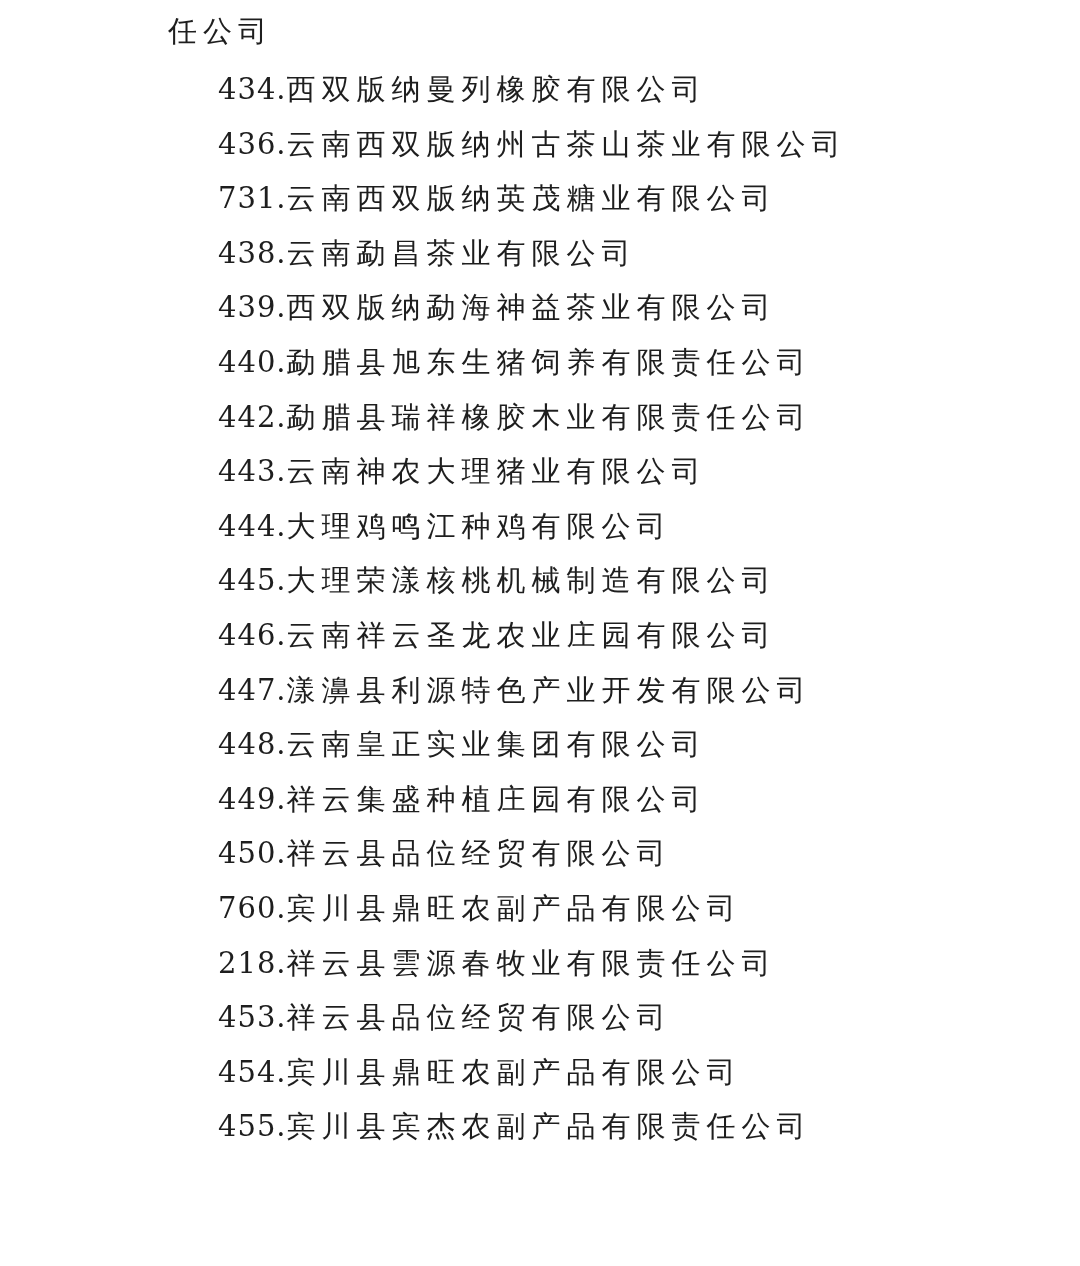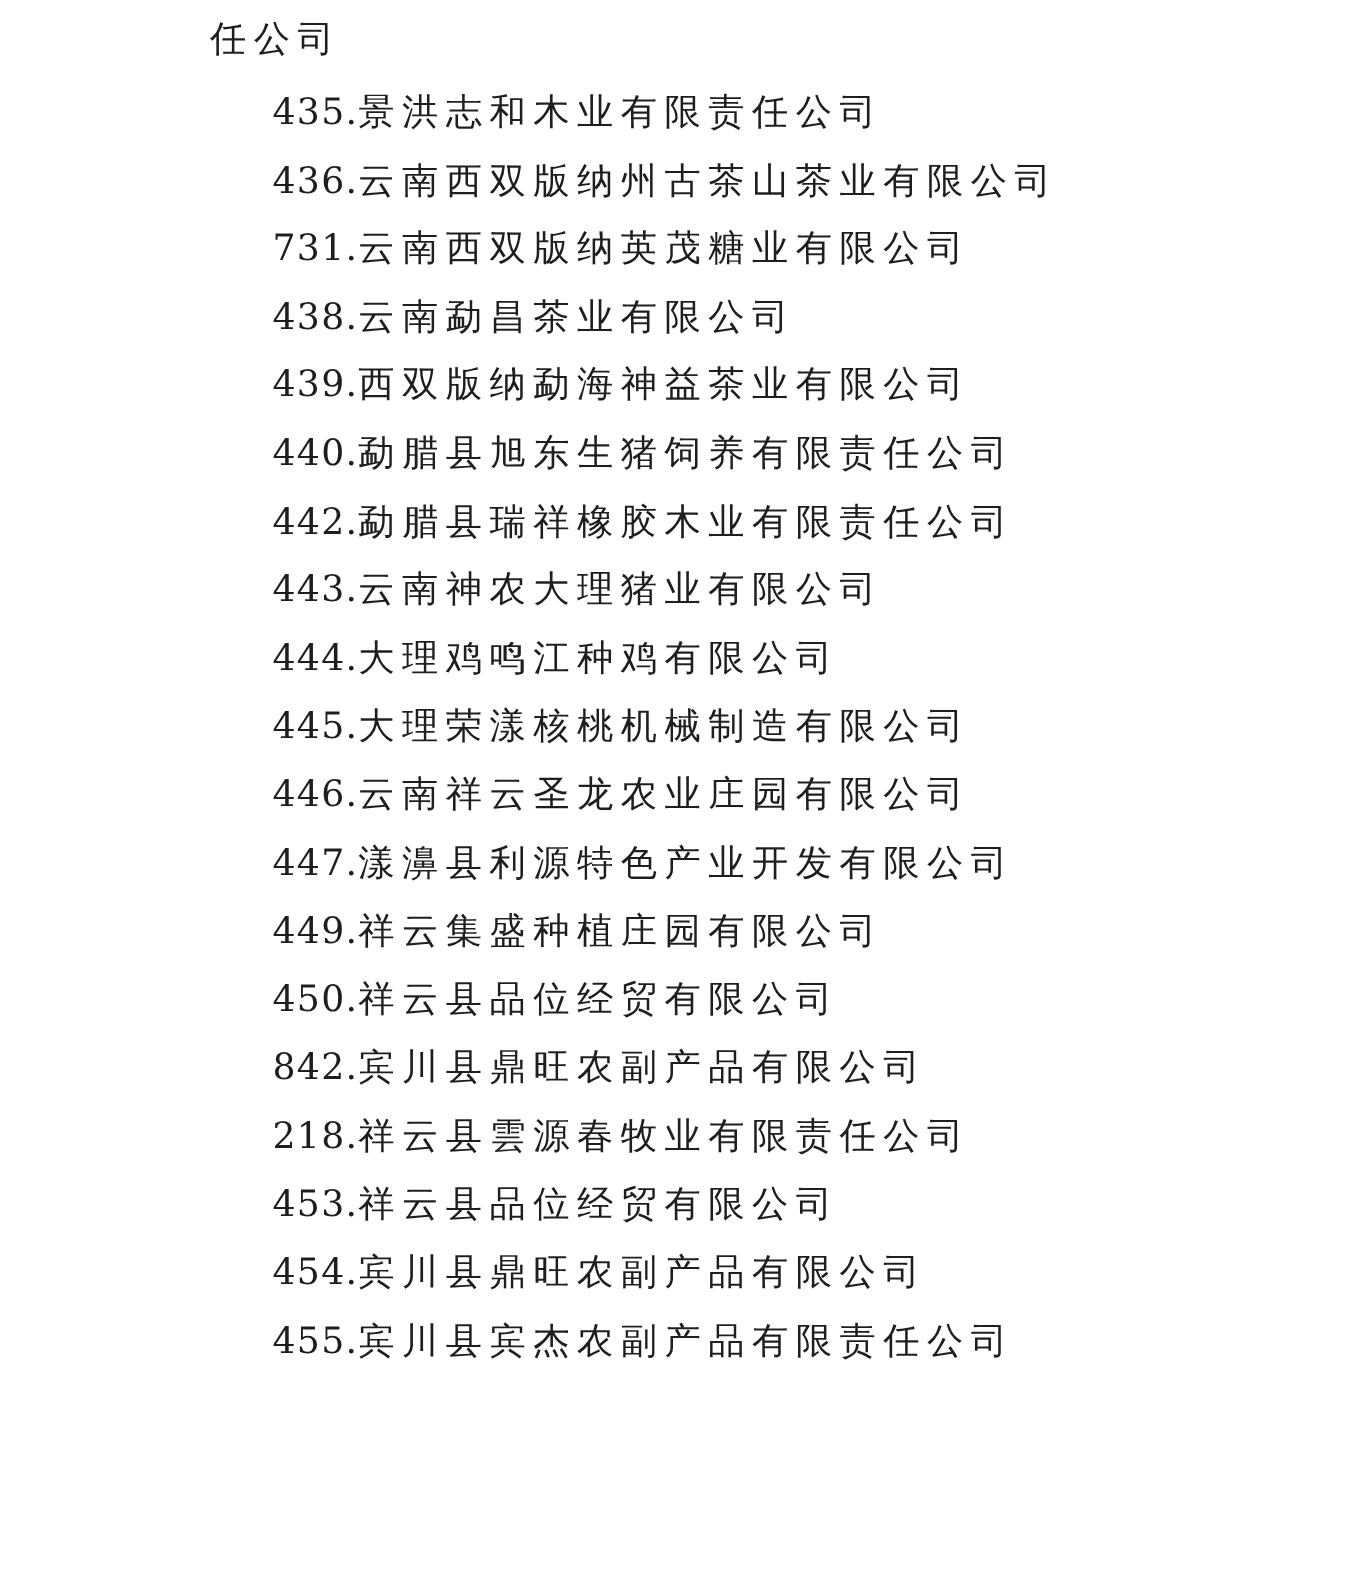--- a/index.html
+++ b/index.html
@@ -45,22 +45,22 @@
   .name {
     letter-spacing: 6px;
   }
 </style>
 </head>
 <body style="color: rgb(30, 30, 30); background: rgb(255, 255, 255);">
 
 <div class="page">
   <p class="continuation">任公司</p>
   <ol class="company-list" id="company-list">
+  <li class="list-item"><span class="num">434.</span><span class="name">西双版纳曼列橡胶有限公司</span></li>
 
-  <li class="list-item"><span class="num">435.</span><span class="name">景洪志和木业有限责任公司</span></li>
 
   <li class="list-item"><span class="num">436.</span><span class="name">云南西双版纳州古茶山茶业有限公司</span></li>
 
   <li class="list-item"><span class="num">731.</span><span class="name">云南西双版纳英茂糖业有限公司</span></li>
 
   <li class="list-item"><span class="num">438.</span><span class="name">云南勐昌茶业有限公司</span></li>
 
   <li class="list-item"><span class="num">439.</span><span class="name">西双版纳勐海神益茶业有限公司</span></li>
 
   <li class="list-item"><span class="num">440.</span><span class="name">勐腊县旭东生猪饲养有限责任公司</span></li>
@@ -71,26 +71,27 @@
   <li class="list-item"><span class="num">443.</span><span class="name">云南神农大理猪业有限公司</span></li>
 
   <li class="list-item"><span class="num">444.</span><span class="name">大理鸡鸣江种鸡有限公司</span></li>
 
   <li class="list-item"><span class="num">445.</span><span class="name">大理荣漾核桃机械制造有限公司</span></li>
 
   <li class="list-item"><span class="num">446.</span><span class="name">云南祥云圣龙农业庄园有限公司</span></li>
 
   <li class="list-item"><span class="num">447.</span><span class="name">漾濞县利源特色产业开发有限公司</span></li>
 
+  <li class="list-item"><span class="num">448.</span><span class="name">云南皇正实业集团有限公司</span></li>
 
   <li class="list-item"><span class="num">449.</span><span class="name">祥云集盛种植庄园有限公司</span></li>
 
   <li class="list-item"><span class="num">450.</span><span class="name">祥云县品位经贸有限公司</span></li>
 
-  <li class="list-item"><span class="num">842.</span><span class="name">宾川县鼎旺农副产品有限公司</span></li>
+  <li class="list-item"><span class="num">760.</span><span class="name">宾川县鼎旺农副产品有限公司</span></li>
 
   <li class="list-item"><span class="num">218.</span><span class="name">祥云县雲源春牧业有限责任公司</span></li>
 
   <li class="list-item"><span class="num">453.</span><span class="name">祥云县品位经贸有限公司</span></li>
 
   <li class="list-item"><span class="num">454.</span><span class="name">宾川县鼎旺农副产品有限公司</span></li>
 
   <li class="list-item"><span class="num">455.</span><span class="name">宾川县宾杰农副产品有限责任公司</span></li>
 </ol>
 </div>

